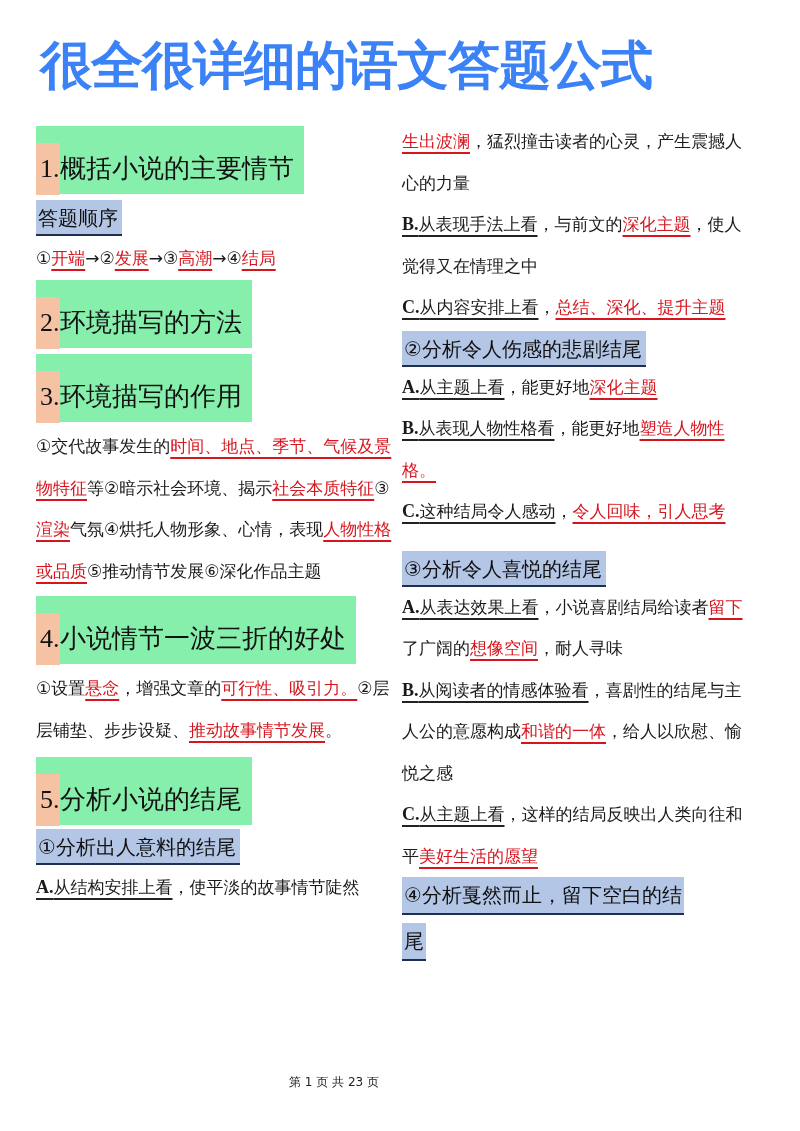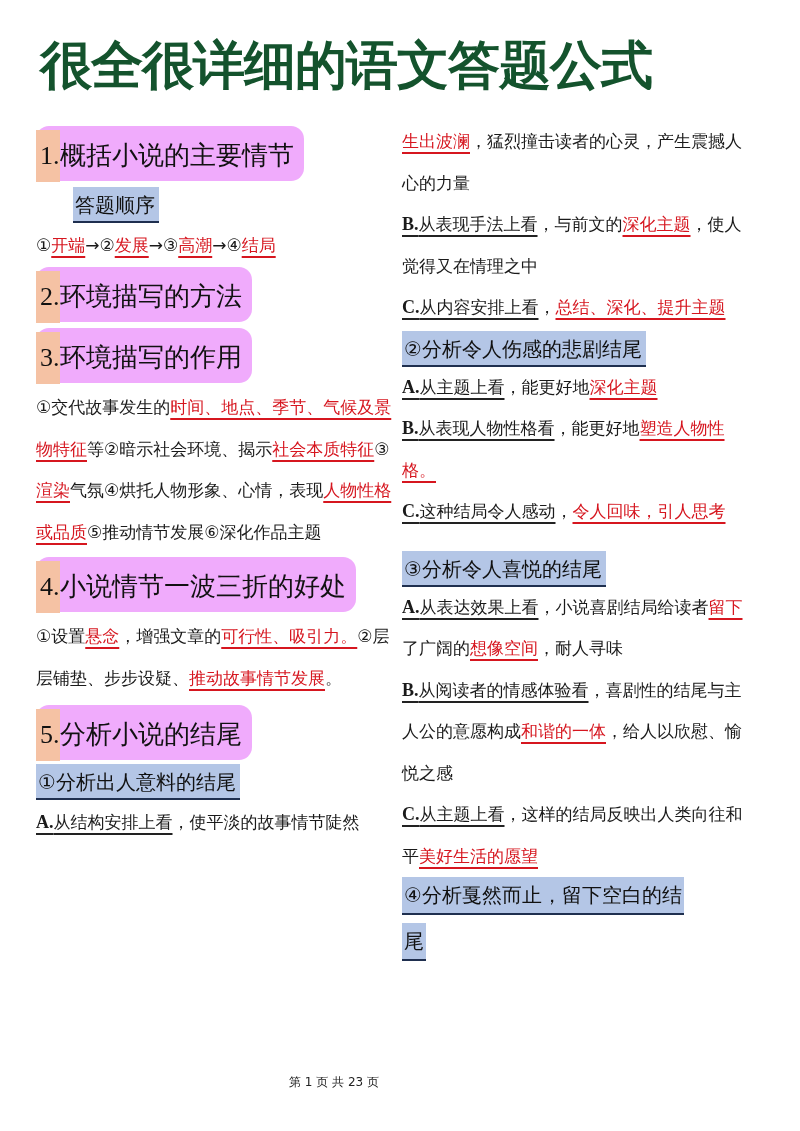--- a/index.html
+++ b/index.html
@@ -4,30 +4,30 @@
 <style>
   html, body { margin: 0; padding: 0; background: #ffffff; }
   body {
     width: 800px; height: 1131px; position: relative; overflow: hidden;
     font-family: "DejaVu Sans", "Liberation Sans", sans-serif; color: #1a1a1a;
   }
   .title {
     position: absolute; top: 20px; left: 0; width: 692px; text-align: center;
     font-family: "DejaVu Serif", "Liberation Serif", serif;
     font-weight: bold; font-size: 52px; letter-spacing: -1px; line-height: 90px;
-    color: #14532d;
+    color: #3b82f6;
   }
   .col { position: absolute; top: 126px; }
   .col-left { left: 36px; width: 360px; }
   .col-right { left: 402px; width: 356px; }
 
   .h1 {
     display: inline-block; position: relative;
-    background: #f0abfc; font-size: 26px; line-height: 52px; height: 52px;
-    padding: 3px 10px 0 0; color: #111; white-space: nowrap; margin-bottom: 4px; border-radius: 13px;
+    background: #86efac; font-size: 26px; line-height: 52px; height: 52px;
+    padding: 16px 10px 0 0; color: #111; white-space: nowrap; margin-bottom: 4px;
   }
   .h1 .num {
     display: inline-block; background: #f5c2a4; padding: 0 0 0 4px;
     font-family: "Liberation Serif", serif; width: 20px;
   }
   .h2 {
     display: inline-block; background: #b4c6e6; font-size: 20px; line-height: 36px;
     height: 36px; padding: 0 4px 0 2px; color: #111; white-space: nowrap;
     border-bottom: 2px solid #1f2f4f; box-sizing: border-box;
   }
@@ -46,21 +46,21 @@
 </style>
 </head>
 <body>
 
 <div class="title">很全很详细的语文答题公式</div>
 
 <div class="col col-left">
 
   
   <div class="h1"><span class="num">1.</span><span>概括小说的主要情节</span></div>
-  <div style="margin-top:2px;margin-left:37px;"><div class="h2">答题顺序</div></div>
+  <div style="margin-top:2px;"><div class="h2">答题顺序</div></div>
   <p class="para" style="line-height:44px;">
     <span>①</span><span class="red">开端</span><span>→②</span><span class="red">发展</span><span>→③</span><span class="red">高潮</span><span>→④</span><span class="red">结局</span>
   </p>
 
   
   <div class="h1"><span class="num">2.</span><span>环境描写的方法</span></div>
 
   
   <div class="h1" style="margin-top:2px;"><span class="num">3.</span><span>环境描写的作用</span></div>
   <p class="para">

